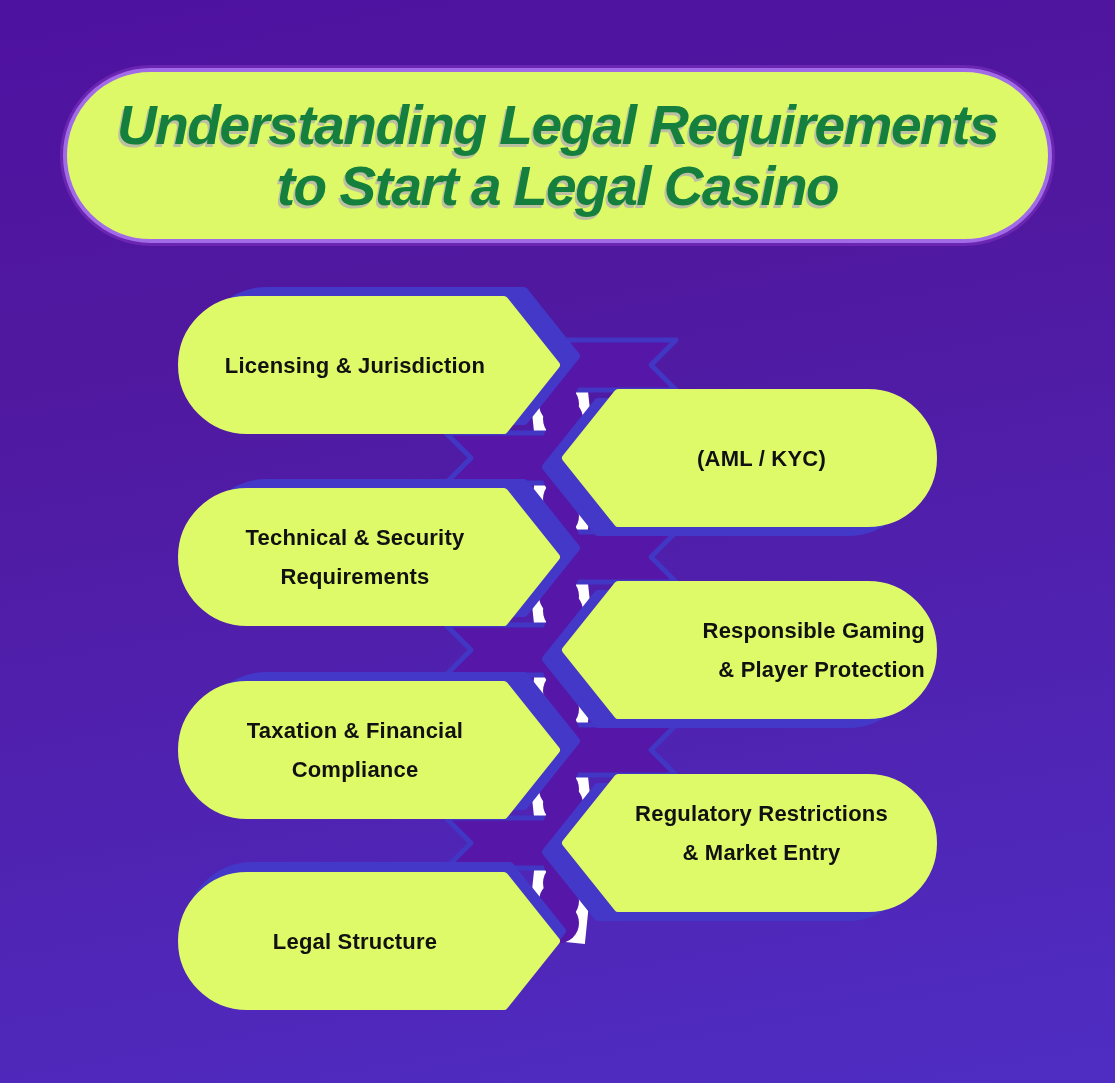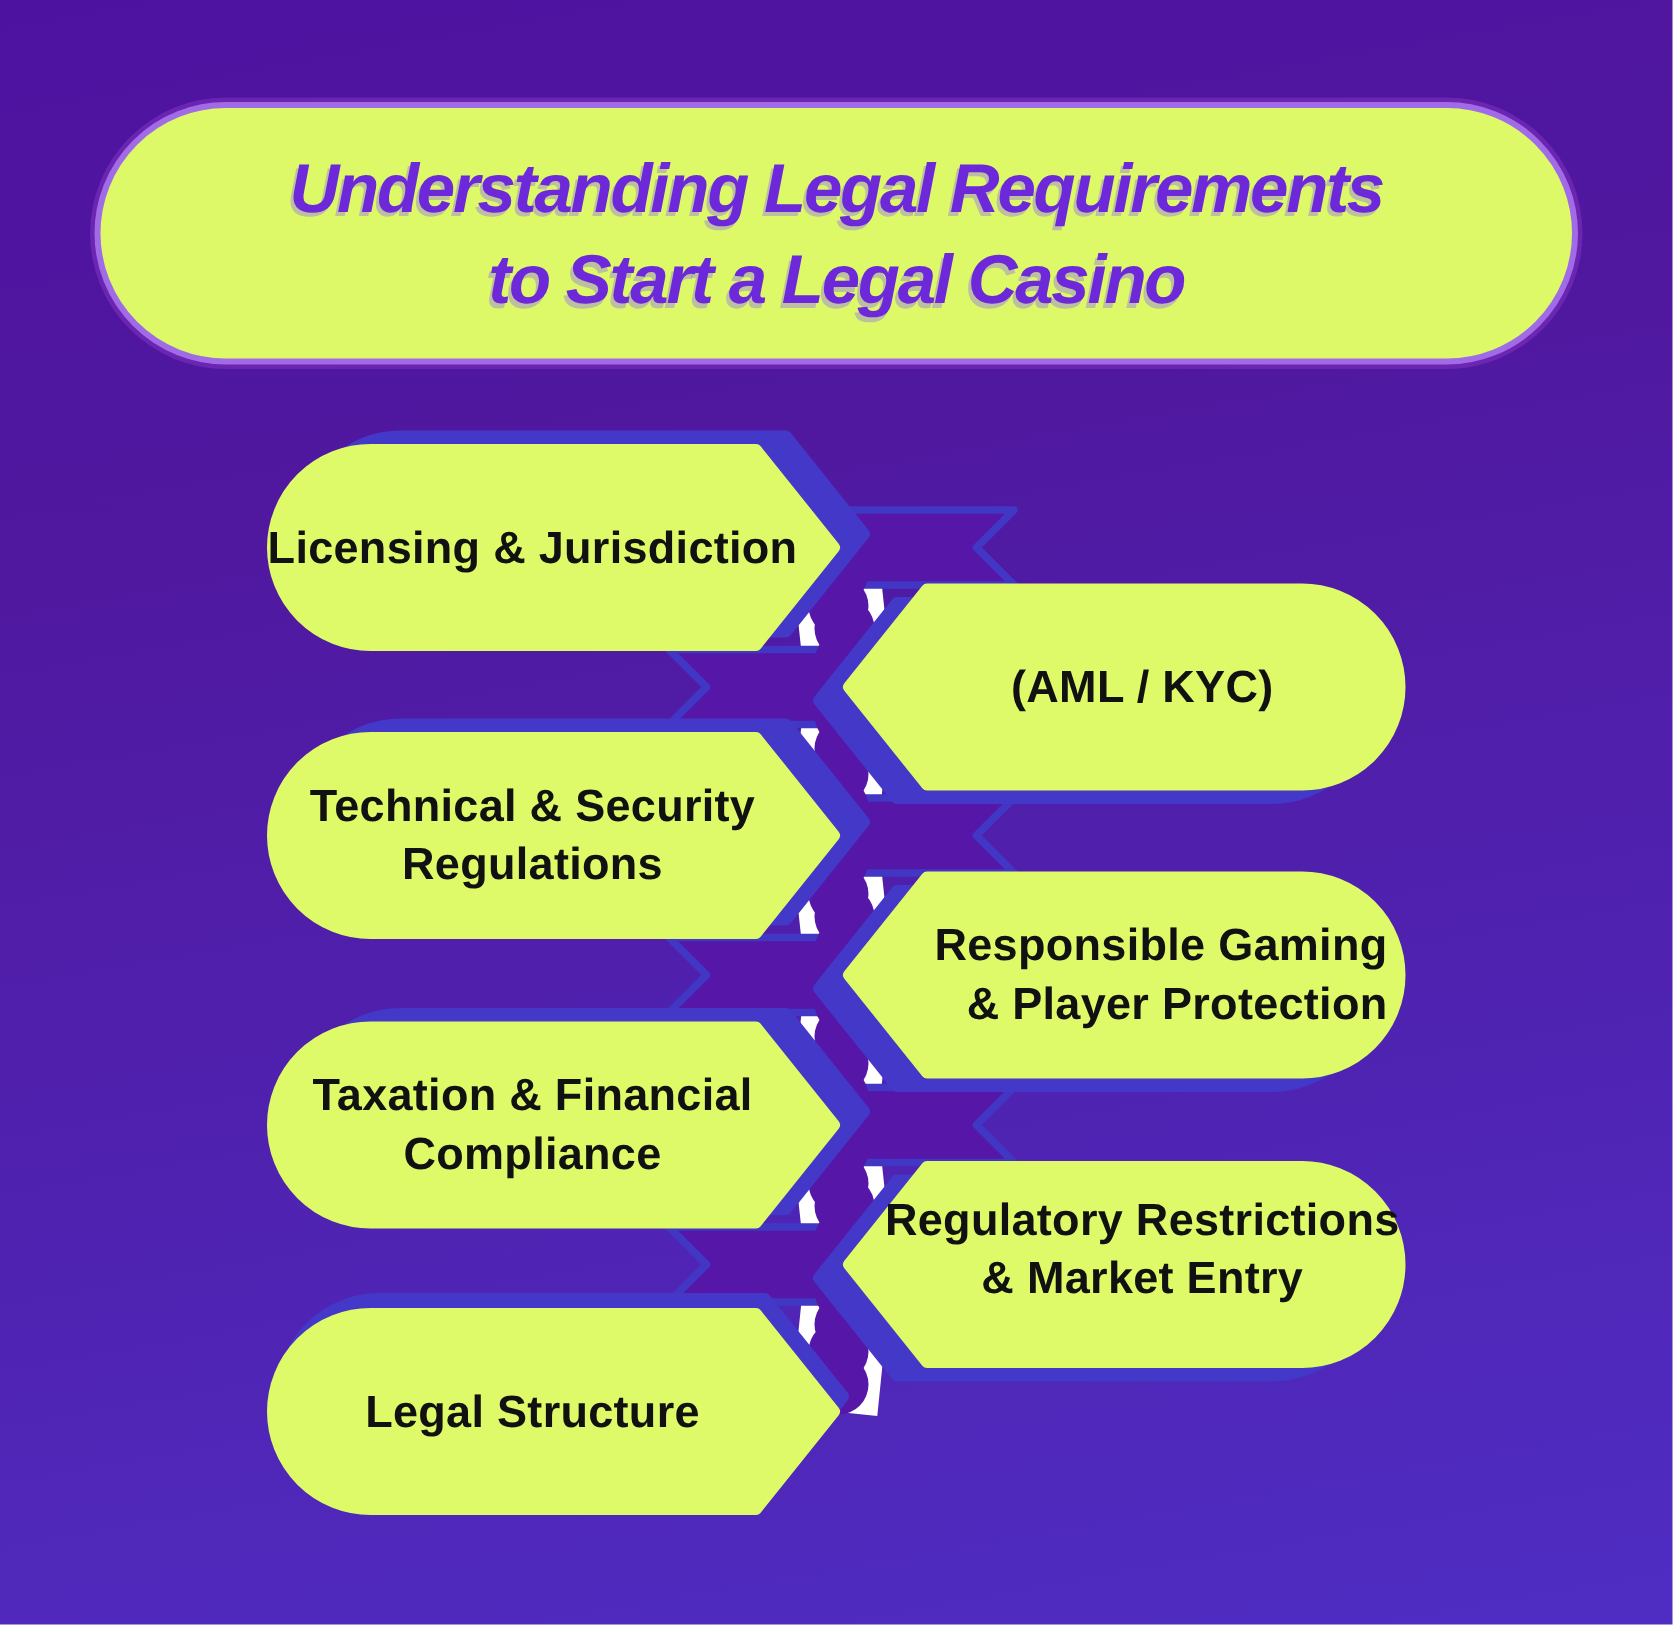--- a/index.html
+++ b/index.html
@@ -17,38 +17,38 @@
     border:4px solid #A16BE8;
     box-shadow:0 0 0 3px rgba(125,48,190,.6);
     border-radius:92px;
     box-sizing:border-box;
     display:flex;flex-direction:column;align-items:center;justify-content:center;
   }
   .title-line{
     display:block;
     font-style:italic;
     font-weight:bold;
-    font-size:46px;
+    font-size:55px;
     line-height:61px;
     letter-spacing:-1.5px;
-    color:#6d28d9;
+    color:#15803d;
     text-shadow:-2px 3px 0 rgba(150,120,230,.45);
     white-space:nowrap;
   }
   .box-label{
     position:absolute;
     display:flex;flex-direction:column;align-items:center;justify-content:center;
     height:130px;
     text-align:center;
     pointer-events:none;
   }
   .box-label span{
     display:block;
     font-weight:bold;
-    font-size:30px;
+    font-size:22px;
     line-height:39px;
     color:#111111;
     letter-spacing:0.2px;
     white-space:nowrap;
   }
   .label-left{left:190px;width:330px;}
   .label-right{left:598px;width:327px;}
 </style>
 </head>
 <body>
@@ -123,21 +123,21 @@
 
   <div class="box-label label-left" style="top:300px;">
     <span>Licensing &amp; Jurisdiction</span>
       <span></span>
   </div>
   <div class="box-label label-right" style="top:393px;">
       <span>(AML / KYC)</span>
   </div>
   <div class="box-label label-left" style="top:492px;">
     <span>Technical &amp; Security</span>
-      <span>Regulations</span>
+      <span>Requirements</span>
   </div>
   <div class="box-label label-right" style="top:585px;align-items:flex-end;">
     <span>Responsible Gaming</span>
       <span>&amp; Player Protection</span>
   </div>
   <div class="box-label label-left" style="top:685px;">
     <span>Taxation &amp; Financial</span>
       <span>Compliance</span>
   </div>
   <div class="box-label label-right" style="top:768px;">

